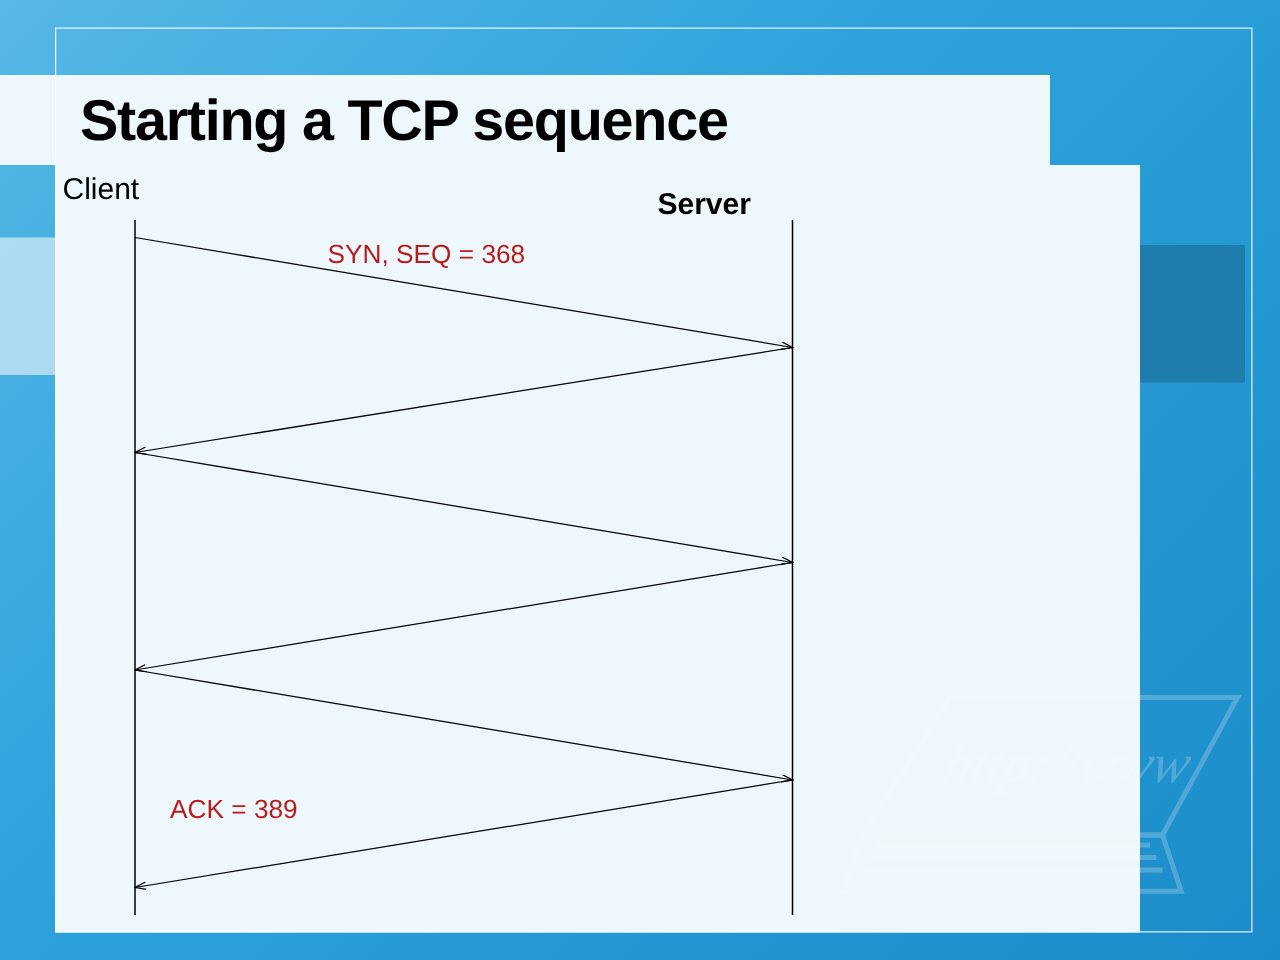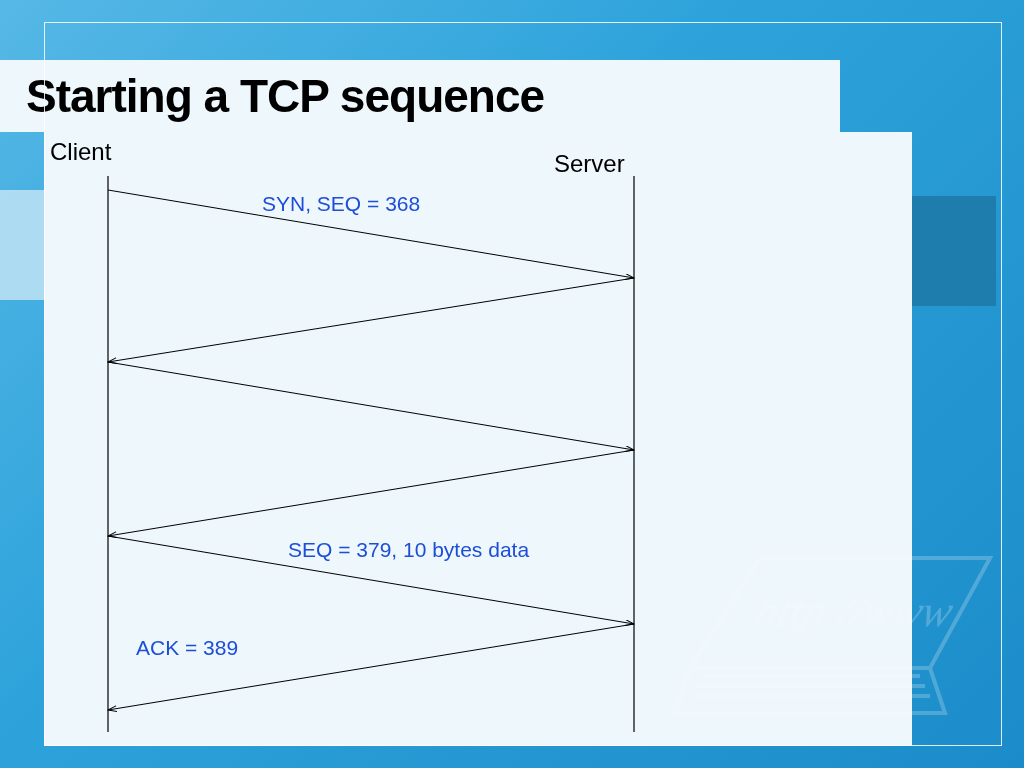--- a/index.html
+++ b/index.html
@@ -10,27 +10,27 @@
   .sq { height:110px; margin-right:6px; opacity:.75; }
   .sq1 { width:110px; background:#cfe9f7; }
   .sq2 { width:110px; background:#bfe1f3; }
   .sq3 { width:110px; background:#e4f2fb; }
   .sq4 { width:110px; background:#d7ecf8; }
   .sq5 { width:110px; background:#9cd0ea; }
   .sqdark { position:absolute; right:28px; top:196px; width:110px; height:110px; background:#1f7aa8; opacity:.9; }
   
   .outer-frame { position:absolute; left:44px; top:22px; right:22px; height:724px; border:1px solid rgba(255,255,255,.85); pointer-events:none; }
   
-  .title-bar { position:absolute; left:0; top:60px; width:840px; height:72px; background:#eef7fc; display:flex; align-items:center; padding-left:26px; }
+  .title-bar { position:absolute; left:0; top:60px; width:840px; height:72px; background:#eef7fc; display:flex; align-items:center; padding-left:64px; }
   .title { font-size:46px; font-weight:900; letter-spacing:-1px; color:#000; }
   
   .panel { position:absolute; left:44px; top:132px; width:868px; height:614px; background:#eef7fc; }
   .label { position:absolute; font-size:24px; color:#000; font-family:Arial,sans-serif; }
   svg.diagram { position:absolute; left:0; top:0; width:796px; height:614px; }
-  .msg { position:absolute; font-size:21px; color:#1d4ed8; }
+  .msg { position:absolute; font-size:21px; color:#b91c1c; }
   
   .laptop { position:absolute; right:24px; bottom:10px; width:360px; height:240px; opacity:.22; }
 </style>
 </head>
 <body>
 
 <div class="stage">
   <div class="bg-squares">
     <div class="sq sq1"></div>
       <div class="sq sq2"></div>
@@ -41,42 +41,41 @@
     <div class="sq sq2"></div>
   </div>
   <div class="sqdark"></div>
 
   <div class="title-bar">
     <div class="title">Starting a TCP sequence</div>
   </div>
 
   <div class="panel">
     <div class="label" style="left:6px; top:6px;">Client</div>
-    <div class="label" style="left:510px; top:18px;">Server</div>
+    <div class="label" style="left:482px; top:18px;font-weight:bold;">Server</div>
 
     <svg class="diagram" viewBox="0 0 796 614">
       <defs>
         <marker id="arrow" markerWidth="10" markerHeight="10" refX="9" refY="3" orient="auto" markerUnits="strokeWidth">
           <path d="M0,0 L9,3 L0,6" fill="none" stroke="#000" stroke-width="1"></path>
         </marker>
       </defs>
 
       <line x1="64" y1="44" x2="64" y2="600" stroke="#000" stroke-width="1.2"></line>
       <line x1="590" y1="44" x2="590" y2="600" stroke="#000" stroke-width="1.2"></line>
 
       <line x1="64" y1="58" x2="590" y2="146" stroke="#000" stroke-width="1" marker-end="url(#arrow)"></line>
       <line x1="590" y1="146" x2="64" y2="230" stroke="#000" stroke-width="1" marker-end="url(#arrow)"></line>
       <line x1="64" y1="230" x2="590" y2="318" stroke="#000" stroke-width="1" marker-end="url(#arrow)"></line>
       <line x1="590" y1="318" x2="64" y2="404" stroke="#000" stroke-width="1" marker-end="url(#arrow)"></line>
       <line x1="64" y1="404" x2="590" y2="492" stroke="#000" stroke-width="1" marker-end="url(#arrow)"></line>
       <line x1="590" y1="492" x2="64" y2="578" stroke="#000" stroke-width="1" marker-end="url(#arrow)"></line>
     </svg>
 
     <div class="msg" style="left:218px; top:60px;">SYN, SEQ = 368</div>
-    <div class="msg" style="left:244px; top:406px;">SEQ = 379,   10 bytes data</div>
     <div class="msg" style="left:92px;  top:504px;text-align:center;">ACK = 389</div>
   </div>
 
   <svg class="laptop" viewBox="0 0 360 240">
     <g stroke="#ffffff" stroke-width="4" fill="none">
       <path d="M50 150 L120 40 L350 40 L290 150 Z"></path>
       <path d="M35 195 L50 150 L290 150 L305 195 Z"></path>
       <path d="M60 158 L280 158 M55 168 L285 168 M50 178 L290 178"></path>
     </g>
     <text x="140" y="108" font-family="'Times New Roman',serif" font-style="italic" font-size="44" fill="#ffffff" transform="skewX(-14)">http://www</text>

